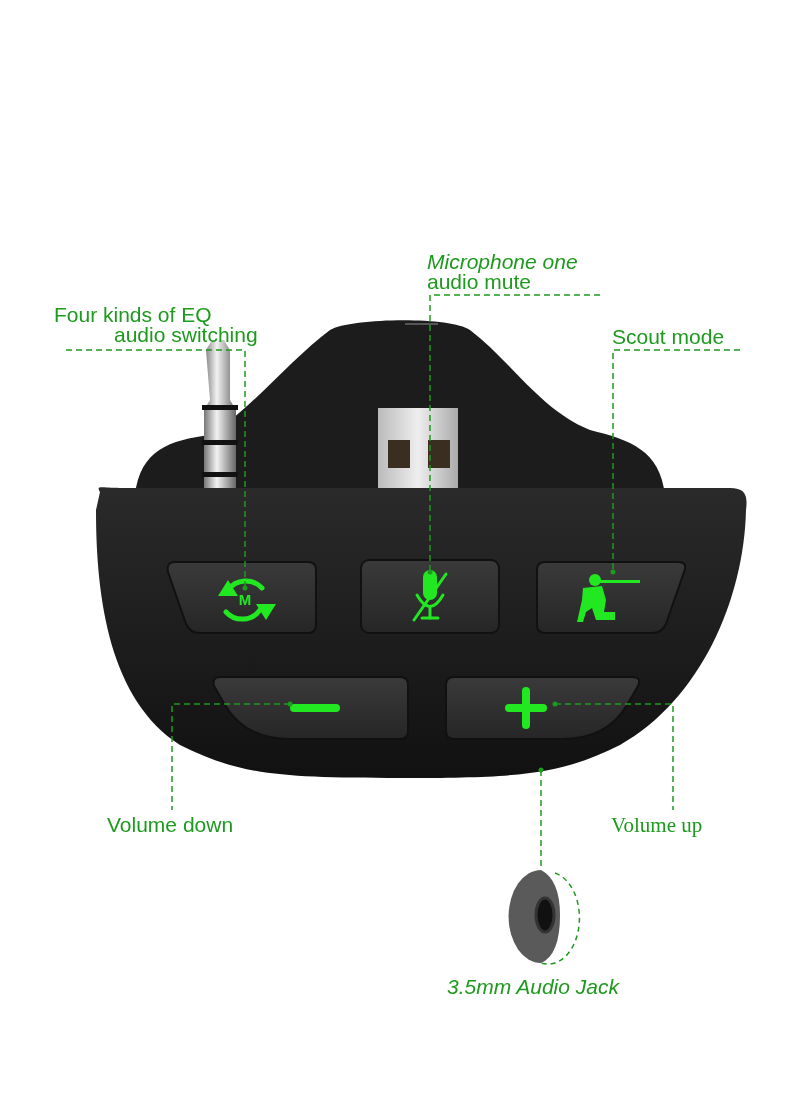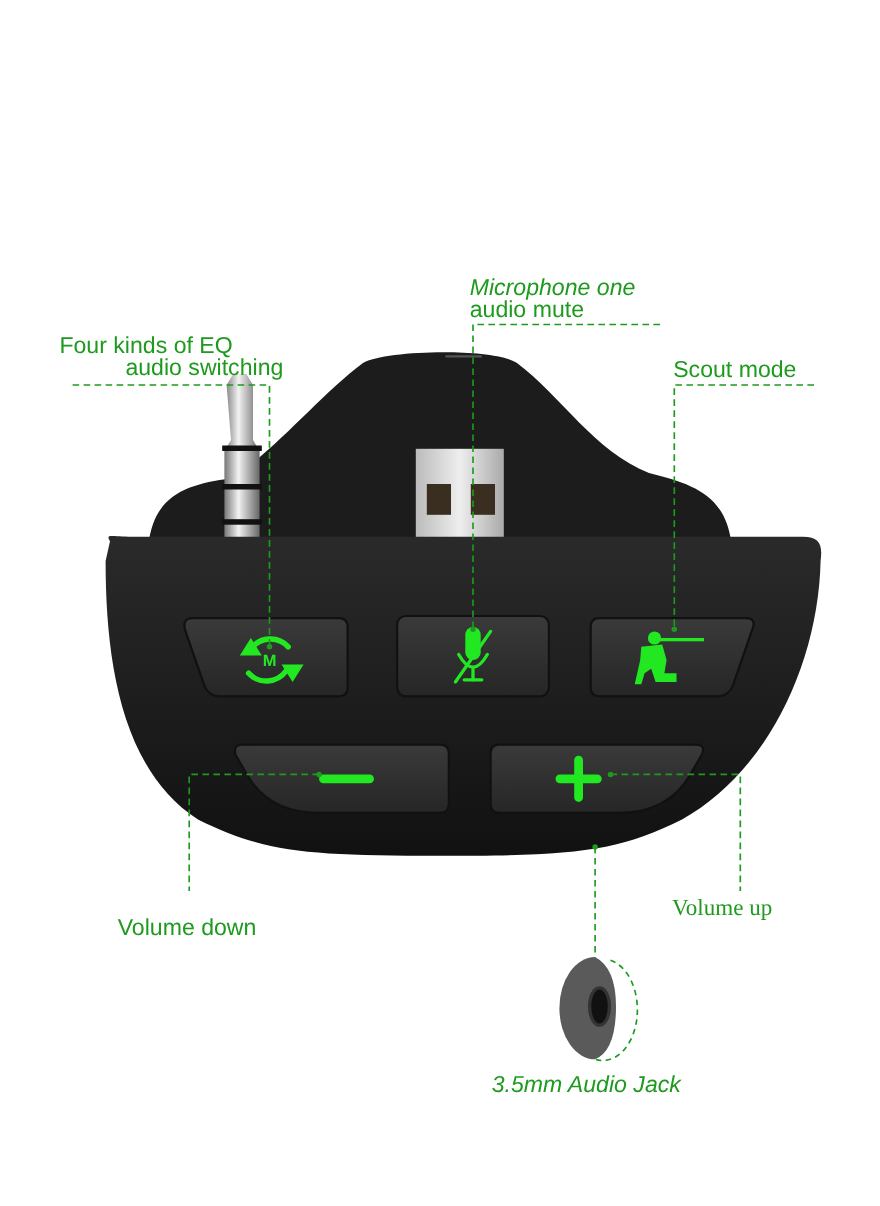--- a/index.html
+++ b/index.html
@@ -104,15 +104,15 @@
       <circle cx="555" cy="704" r="2.5"></circle>
       <circle cx="541" cy="770" r="2.5"></circle>
   </g>
 </svg>
 
 <div class="label" style="left:54px;top:305px;">Four kinds of EQ</div>
 <div class="label" style="left:82px;top:325px;margin-left:32px;">audio switching</div>
 <div class="label" style="left:427px;top:252px;font-style:italic;">Microphone one</div>
 <div class="label" style="left:427px;top:272px;">audio mute</div>
 <div class="label" style="left:612px;top:327px;">Scout mode</div>
-<div class="label" style="left:107px;top:834px;">Volume down</div>
+<div class="label" style="left:107px;top:815px;">Volume down</div>
 <div class="label" style="left:611px;top:815px;font-family:Liberation Serif, serif;">Volume up</div>
 <div class="label" style="left:447px;top:977px;font-style:italic;">3.5mm Audio Jack</div>
 
 </body></html>

